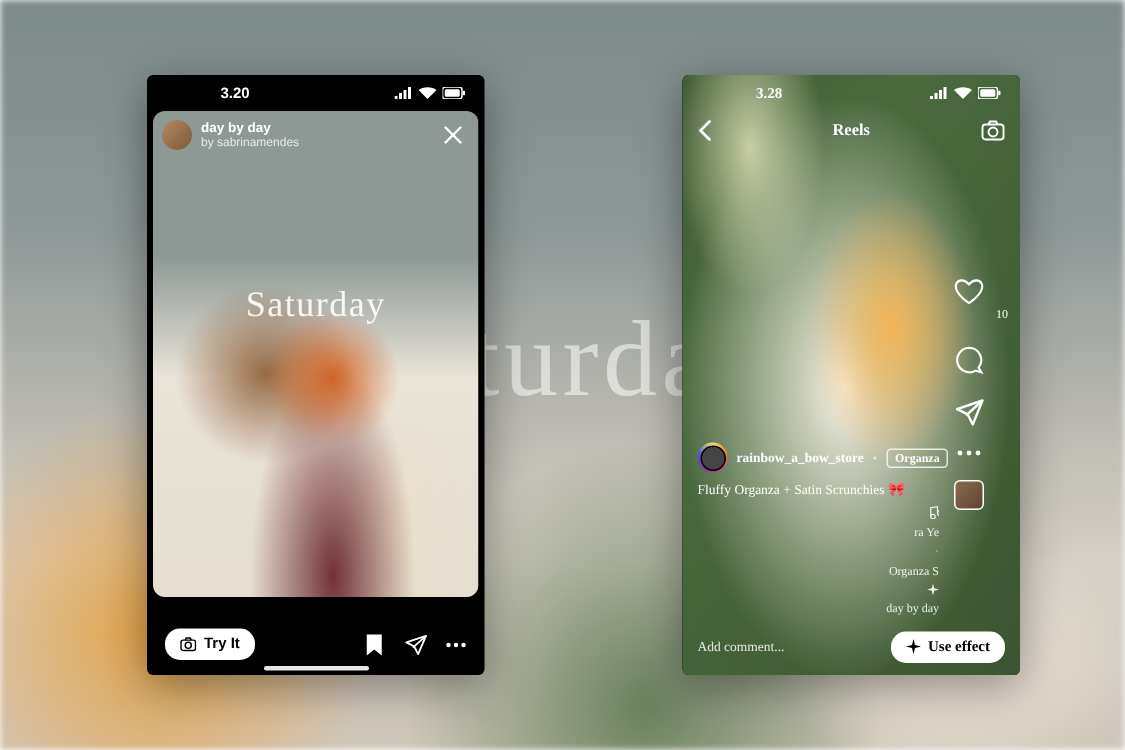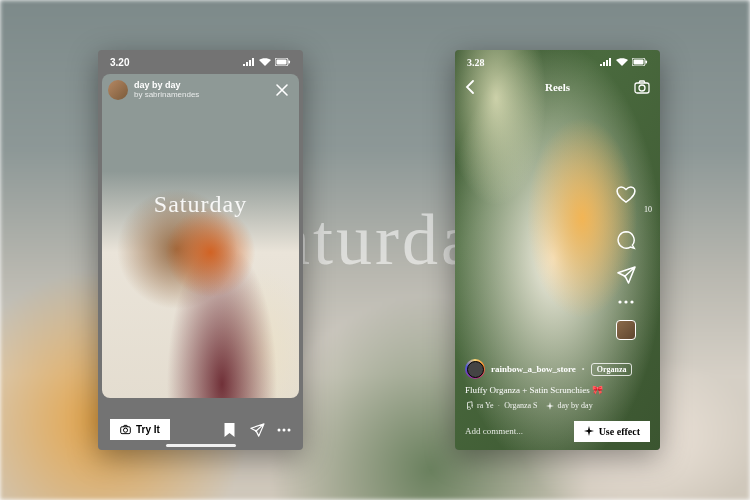--- a/index.html
+++ b/index.html
@@ -19,27 +19,28 @@
     transform: translate(-50%,-50%);
     font-size: 72px;
     font-family: Georgia, 'Times New Roman', serif;
     color: rgba(255,255,255,0.55);
     letter-spacing: 3px;
     pointer-events: none;
   }
 
   .phone {
     position: absolute;
-    width: 205px;
+    width: 225px;
     height: 400px;
-    background: #737373;
+    background: #000000;
     border-radius: 4px;
     overflow: hidden;
     box-shadow: 0 8px 30px rgba(0,0,0,0.4);
     color: #fff;
+    padding-left: 37px;
   }
   .phone.left  { left: 98px;  top: 50px; }
   .phone.right { left: 455px; top: 50px; font-family: Liberation Serif, serif; }
 
   .statusbar {
     height: 24px;
     display: flex; align-items: center; justify-content: space-between;
     padding: 0 12px;
     font-size: 10px; font-weight: 600;
   }
@@ -78,21 +79,21 @@
   .close-x { font-size: 16px; font-weight: 300; padding: 2px 4px; }
 
   .story-bottom {
     position: absolute; bottom: 10px; left: 0; right: 0;
     display: flex; align-items: center; gap: 12px;
     padding: 0 12px;
   }
   .pill-btn {
     display: inline-flex; align-items: center; gap: 5px;
     background: #fff; color: #000;
-    border-radius: 0;
+    border-radius: 10px;
     padding: 5px 10px;
     font-size: 10px; font-weight: 600;
   }
   .icon { display: inline-block; }
   .spacer { flex: 1; }
   .home-indicator {
     position: absolute; bottom: 3px; left: 50%;
     transform: translateX(-50%);
     width: 70px; height: 3px; border-radius: 2px;
     background: rgba(255,255,255,0.9);
@@ -138,21 +139,21 @@
   .avatar-ring {
     width: 20px; height: 20px; border-radius: 50%;
     background: conic-gradient(#feda77,#f58529,#dd2a7b,#8134af,#515bd4,#feda77);
     display:flex; align-items:center; justify-content:center;
     flex-shrink: 0;
   }
   .avatar-ring::after { content:""; width:15px; height:15px; border-radius:50%; background:#444; border:1.5px solid #000; }
   .username { font-size: 9px; font-weight: 600; }
   .follow-badge { font-size: 8px; font-weight:600; border:1px solid rgba(255,255,255,0.8); padding:1px 5px; border-radius:3px; }
   .caption { font-size: 9px; }
-  .audio-row { display:flex; align-items:flex-end; gap:4px; font-size: 8px; opacity:0.9; }
+  .audio-row { display:flex; align-items:flex-end; gap:4px; font-size: 8px; opacity:0.9;flex-direction:column; }
 
   .reels-bottom {
     position: absolute; left: 0; right: 0; bottom: 8px;
     display: flex; align-items: center; gap: 16px;
     padding: 0 10px;
     justify-content: space-between;
   }
   .comment-input {
     flex: 1; font-size: 9px; opacity: 0.85;
     padding: 6px 0;

